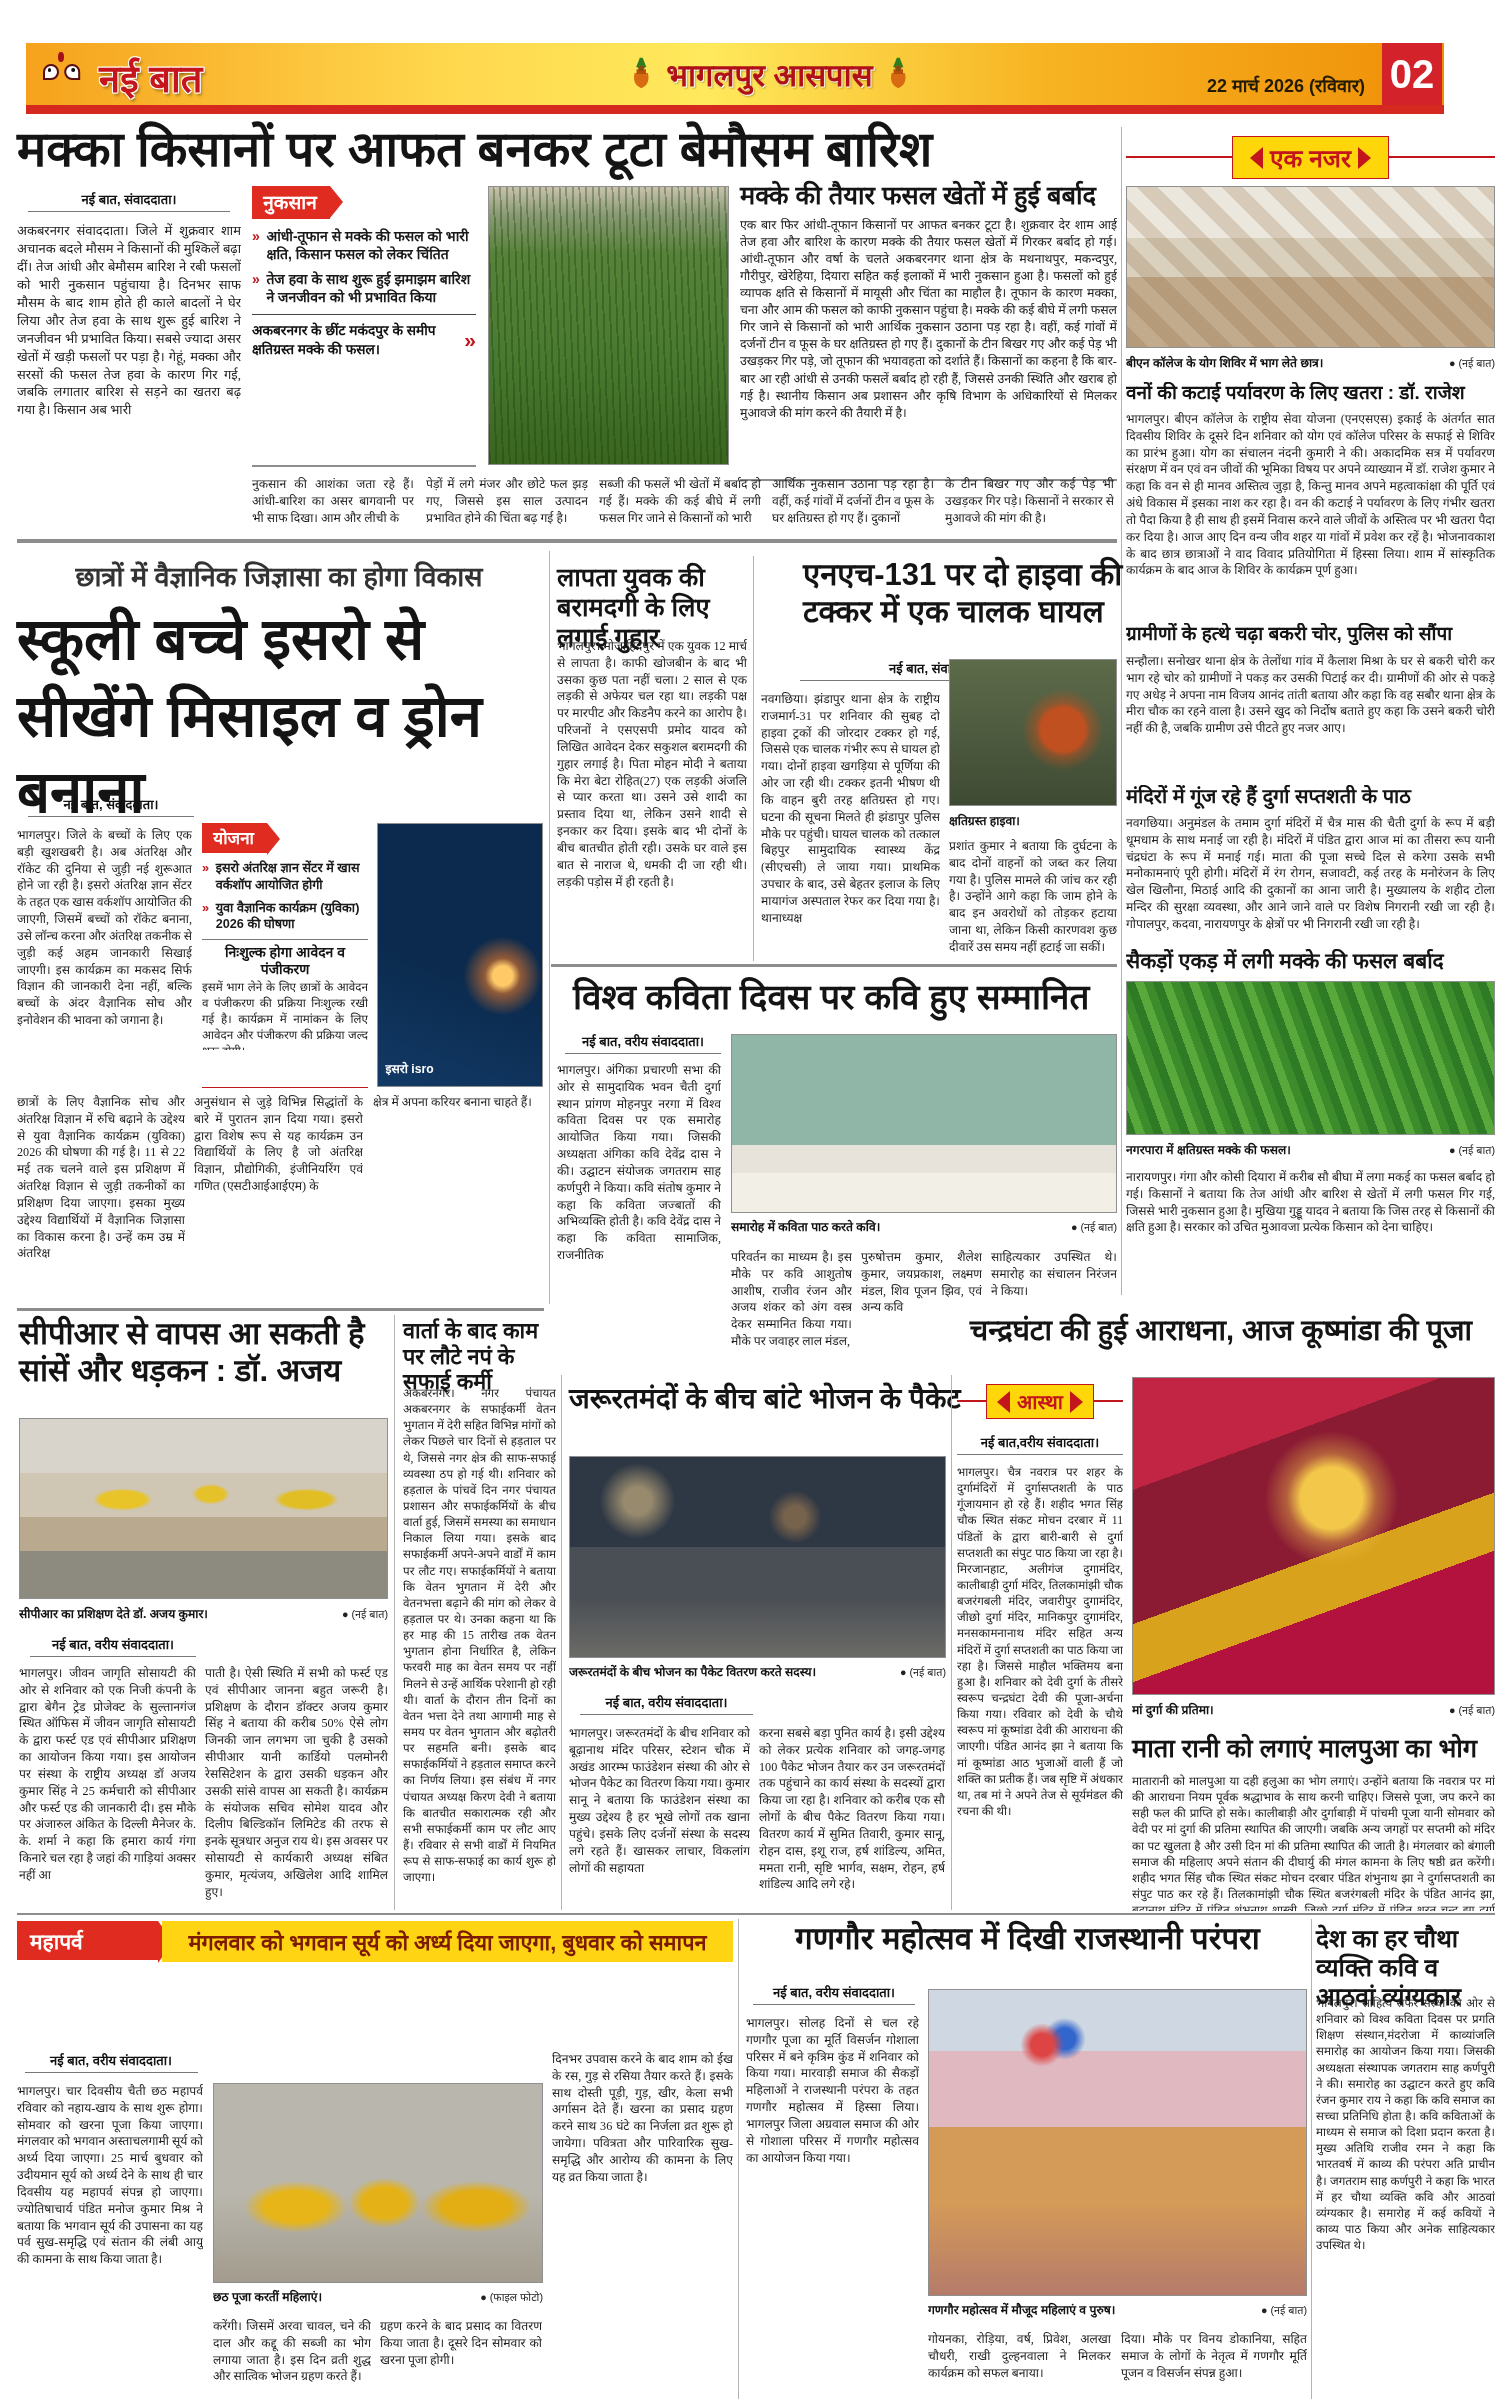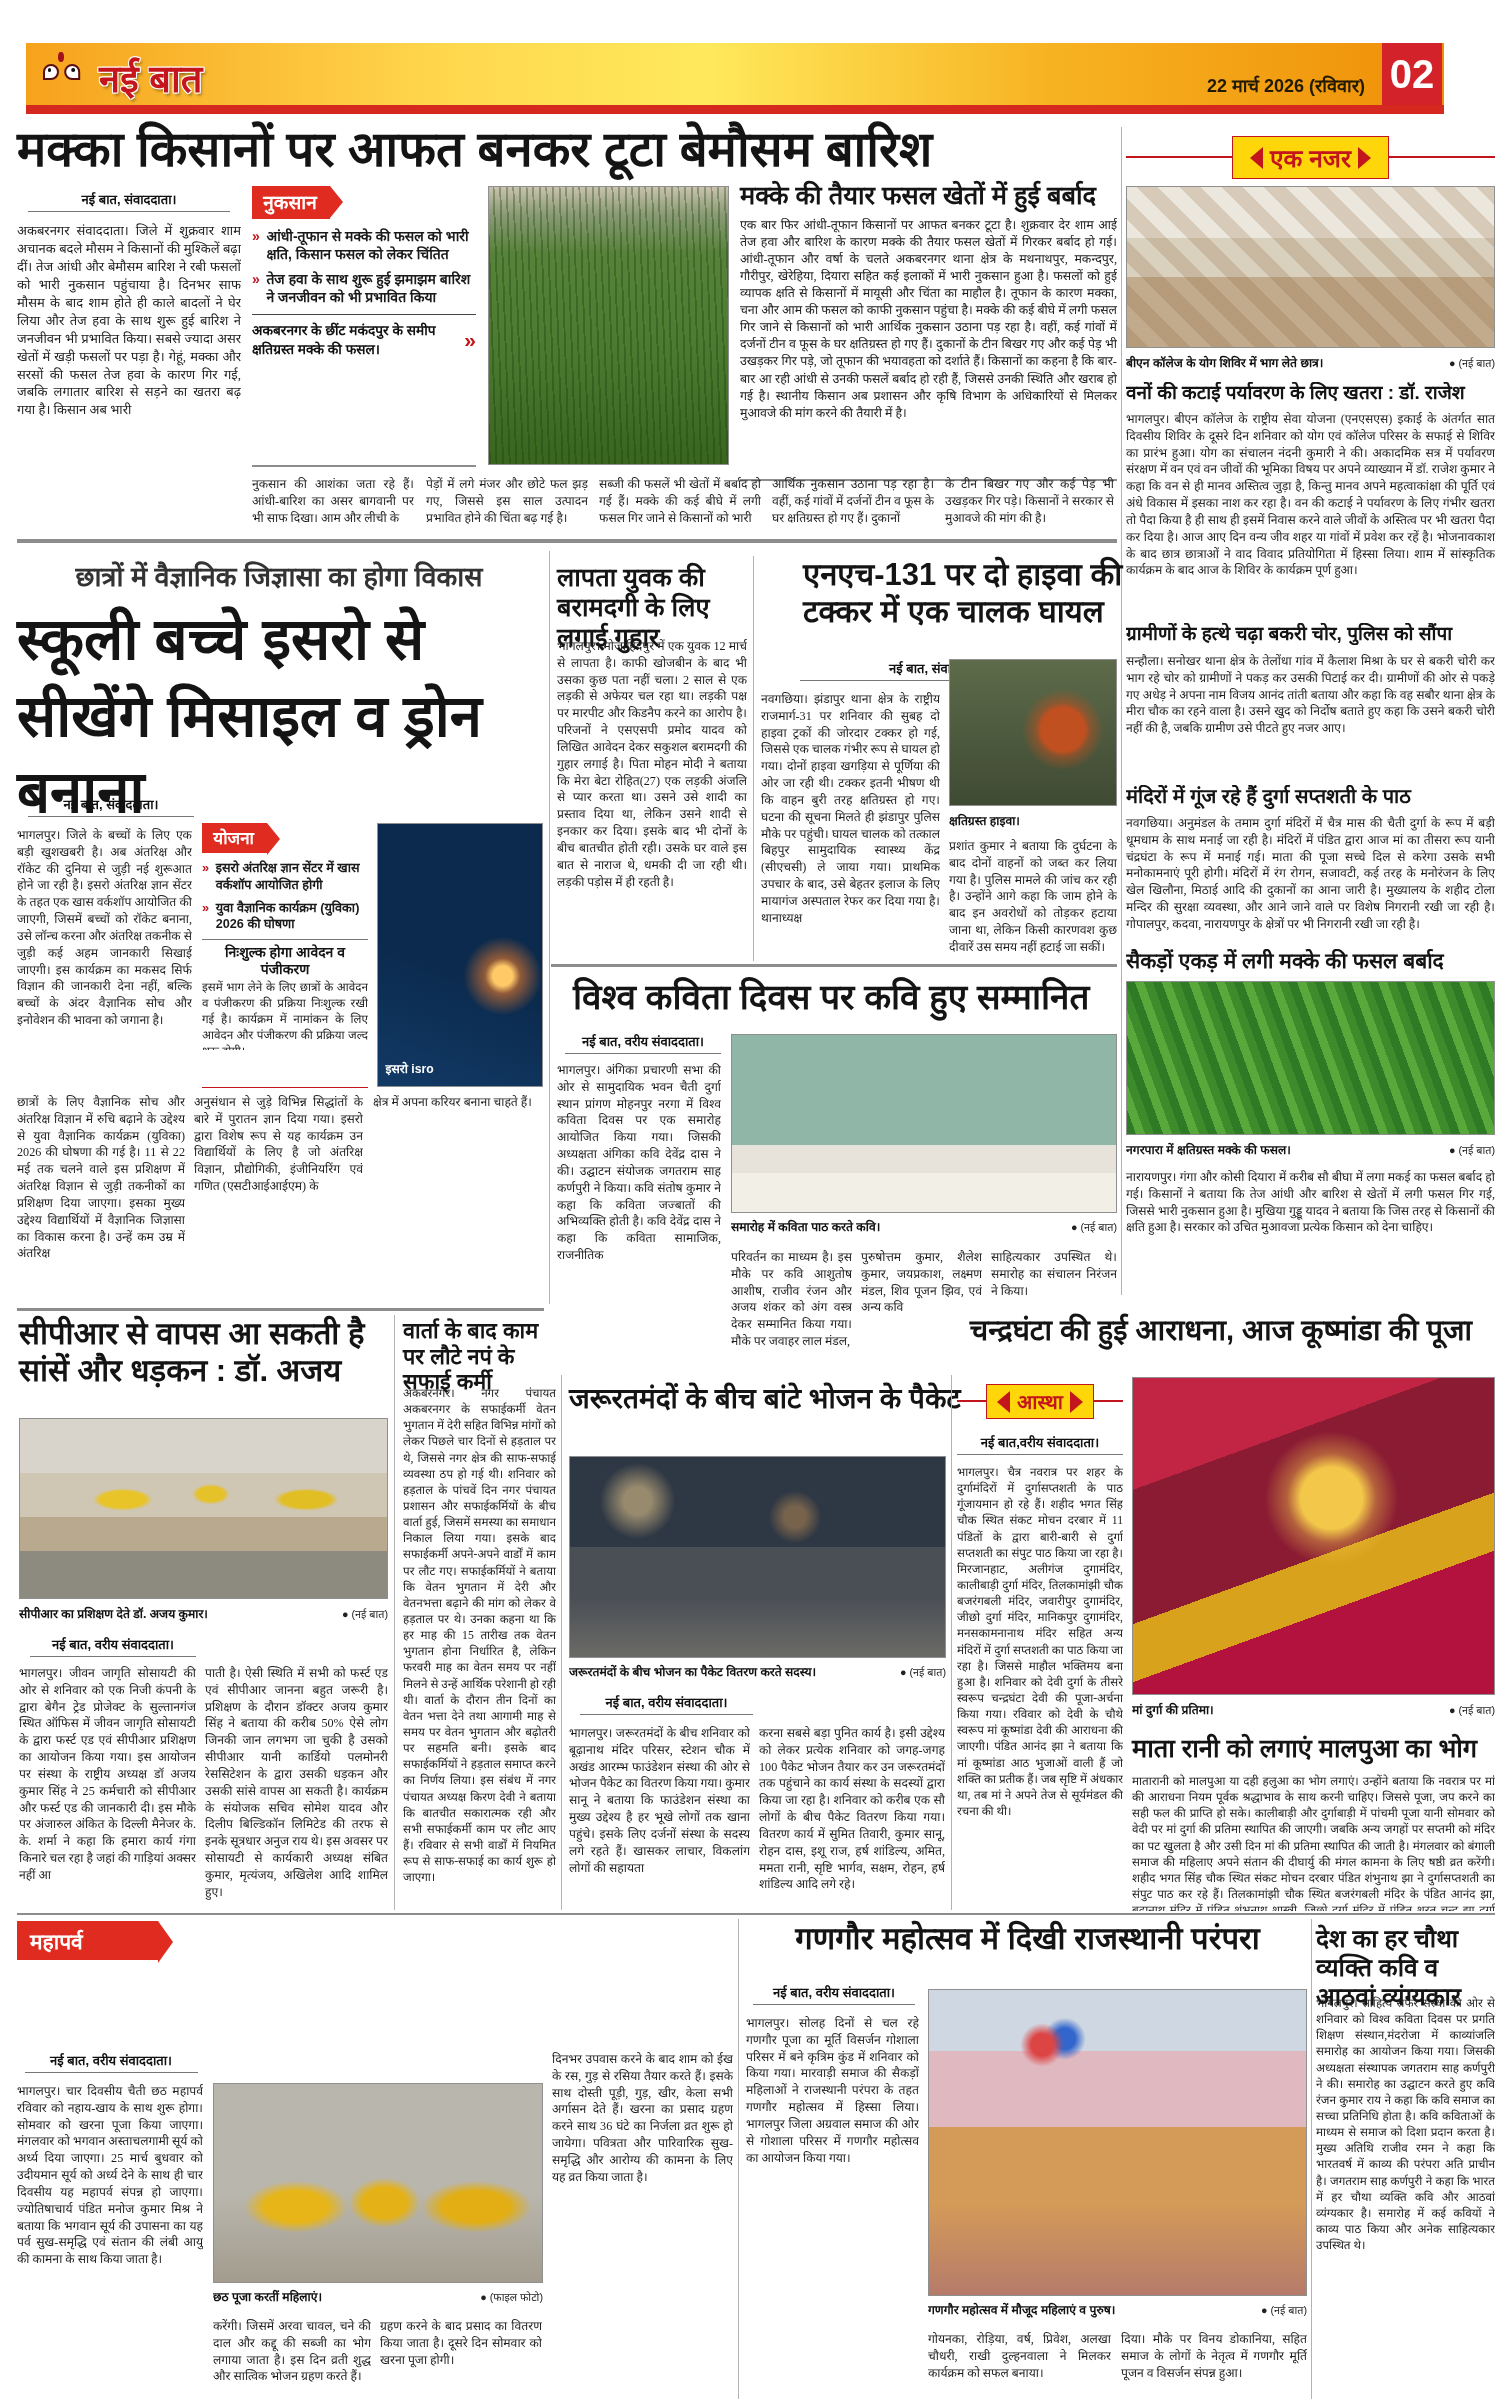--- a/index.html
+++ b/index.html
@@ -92,20 +92,35 @@
     <div class="abs" style="left:13px;top:7.5px;width:49px;height:47px;">
       <span class="logo-eye" style="left:3.8px;top:13px;">
           <i></i>
         </span>
       <span class="logo-eye" style="left:24.5px;top:13px;transform:scaleX(-1);">
           <i></i>
         </span>
       <span class="abs" style="left:19px;top:1.9px;width:5.6px;height:9.4px;background:#a3121a;border-radius:50%;"></span>
     </div>
     <div class="abs papername" style="left:73px;top:7.5px;font-size:38px;">नई बात</div>
+    <div class="abs" style="left:527px;top:3.8px;width:433px;height:55px;display:flex;align-items:center;justify-content:center;gap:13px;">
+      <svg width="24.5" height="36" viewBox="0 0 26 38">
+          <path d="M6 18 Q3 30 13 34 Q23 30 20 18 Z" fill="#d86a12"></path>
+          <rect x="8" y="14" width="10" height="5" fill="#b5500a"></rect>
+          <path d="M13 2 L9 12 M13 2 L13 12 M13 2 L17 12" stroke="#2e7d1f" stroke-width="3" fill="none"></path>
+          <circle cx="13" cy="13" r="3" fill="#8a4a10"></circle>
+        </svg>
+      <span class="secname" style="font-size:31px;">भागलपुर आसपास</span>
+      <svg width="24.5" height="36" viewBox="0 0 26 38">
+          <path d="M6 18 Q3 30 13 34 Q23 30 20 18 Z" fill="#d86a12"></path>
+          <rect x="8" y="14" width="10" height="5" fill="#b5500a"></rect>
+          <path d="M13 2 L9 12 M13 2 L13 12 M13 2 L17 12" stroke="#2e7d1f" stroke-width="3" fill="none"></path>
+          <circle cx="13" cy="13" r="3" fill="#8a4a10"></circle>
+        </svg>
+    </div>
     <div class="abs" style="right:79px;top:30px;font-family:'Liberation Sans',sans-serif;font-weight:bold;font-size:18px;color:#231a02;">22 मार्च 2026 (रविवार)</div>
     <div class="abs pagenum" style="right:1.9px;top:0;width:60px;height:62px;font-size:40px;">02</div>
   </div>
   <div class="abs" style="left:26px;top:105px;width:1418px;height:8.5px;background:#d5281e;"></div>
 
   <section>
     <div class="abs hl" style="left:17px;top:121px;width:1100px;font-size:49px;white-space:nowrap;">मक्का किसानों पर आफत बनकर टूटा बेमौसम बारिश</div>
     <div class="abs byline" style="left:28px;top:190px;width:202px;">नई बात, संवाददाता।</div>
     <div class="abs bt" style="left:17px;top:222px;width:224px;height:311px;">अकबरनगर संवाददाता। जिले में शुक्रवार शाम अचानक बदले मौसम ने किसानों की मुश्किलें बढ़ा दीं। तेज आंधी और बेमौसम बारिश ने रबी फसलों को भारी नुकसान पहुंचाया है। दिनभर साफ मौसम के बाद शाम होते ही काले बादलों ने घेर लिया और तेज हवा के साथ शुरू हुई बारिश ने जनजीवन भी प्रभावित किया। सबसे ज्यादा असर खेतों में खड़ी फसलों पर पड़ा है। गेहूं, मक्का और सरसों की फसल तेज हवा के कारण गिर गई, जबकि लगातार बारिश से सड़ने का खतरा बढ़ गया है। किसान अब भारी</div>
 
@@ -292,20 +307,21 @@
       <span>मां दुर्गा की प्रतिमा।</span>
       <span class="credit">● (नई बात)</span>
     </div>
     <div class="abs hl" style="left:1132px;top:1734px;width:363px;font-size:25.4px;">माता रानी को लगाएं मालपुआ का भोग</div>
     <div class="abs bt xs" style="left:1132px;top:1774px;width:363px;height:137px;">मातारानी को मालपुआ या दही हलुआ का भोग लगाएं। उन्होंने बताया कि नवरात्र पर मां की आराधना नियम पूर्वक श्रद्धाभाव के साथ करनी चाहिए। जिससे पूजा, जप करने का सही फल की प्राप्ति हो सके। कालीबाड़ी और दुर्गाबाड़ी में पांचमी पूजा यानी सोमवार को वेदी पर मां दुर्गा की प्रतिमा स्थापित की जाएगी। जबकि अन्य जगहों पर सप्तमी को मंदिर का पट खुलता है और उसी दिन मां की प्रतिमा स्थापित की जाती है। मंगलवार को बंगाली समाज की महिलाए अपने संतान की दीघार्यु की मंगल कामना के लिए षष्ठी व्रत करेंगी। शहीद भगत सिंह चौक स्थित संकट मोचन दरबार पंडित शंभुनाथ झा ने दुर्गासप्तशती का संपुट पाठ कर रहे हैं। तिलकामांझी चौक स्थित बजरंगबली मंदिर के पंडित आनंद झा, बूढ़ानाथ मंदिर में पंडित शंभुनाथ शास्त्री, जिछो दुर्गा मंदिर में पंडित शरत चन्द्र झा दुर्गा सप्तशती का पाठ कर रहे हैं। शहर के कई दुर्गा मंदिरों में होने वाले आरती में दर्जनों महिलाएं शामिल हो रही हैं।</div>
   </section>
 
   <div class="hrule" style="left:17px;top:1913px;width:1478px;height:1.9px;"></div>
   <section>
     <div class="abs strip-label" style="left:17px;top:1921px;width:128px;height:39px;font-size:21px;">महापर्व</div>
+    <div class="abs strip-text" style="left:162px;top:1921px;width:571px;height:41px;font-size:21.7px;">मंगलवार को भगवान सूर्य को अर्ध्य दिया जाएगा, बुधवार को समापन</div>
     <div class="abs byline" style="left:24.5px;top:2051px;width:173px;">नई बात, वरीय संवाददाता।</div>
     <div class="abs bt sm" style="left:17px;top:2083px;width:186px;height:315px;">भागलपुर। चार दिवसीय चैती छठ महापर्व रविवार को नहाय-खाय के साथ शुरू होगा। सोमवार को खरना पूजा किया जाएगा। मंगलवार को भगवान अस्ताचलगामी सूर्य को अर्ध्य दिया जाएगा। 25 मार्च बुधवार को उदीयमान सूर्य को अर्ध्य देने के साथ ही चार दिवसीय यह महापर्व संपन्न हो जाएगा। ज्योतिषाचार्य पंडित मनोज कुमार मिश्र ने बताया कि भगवान सूर्य की उपासना का यह पर्व सुख-समृद्धि एवं संतान की लंबी आयु की कामना के साथ किया जाता है।</div>
     <div class="abs photo ph-chhath" style="left:213px;top:2083px;width:330px;height:200px;"></div>
     <div class="abs cap" style="left:213px;top:2288px;width:330px;">
       <span>छठ पूजा करतीं महिलाएं।</span>
       <span class="credit">● (फाइल फोटो)</span>
     </div>
     <div class="abs bt sm" style="left:213px;top:2318px;width:158px;height:81px;">करेंगी। जिसमें अरवा चावल, चने की दाल और कद्दू की सब्जी का भोग लगाया जाता है। इस दिन व्रती शुद्ध और सात्विक भोजन ग्रहण करते हैं।</div>
     <div class="abs bt sm" style="left:380px;top:2318px;width:162px;height:81px;">ग्रहण करने के बाद प्रसाद का वितरण किया जाता है। दूसरे दिन सोमवार को खरना पूजा होगी।</div>
     <div class="abs bt sm" style="left:552px;top:2051px;width:181px;height:348px;">दिनभर उपवास करने के बाद शाम को ईख के रस, गुड़ से रसिया तैयार करते हैं। इसके साथ दोस्ती पूड़ी, गुड़, खीर, केला सभी अर्गासन देते हैं। खरना का प्रसाद ग्रहण करने साथ 36 घंटे का निर्जला व्रत शुरू हो जायेगा। पवित्रता और पारिवारिक सुख-समृद्धि और आरोग्य की कामना के लिए यह व्रत किया जाता है।</div>

